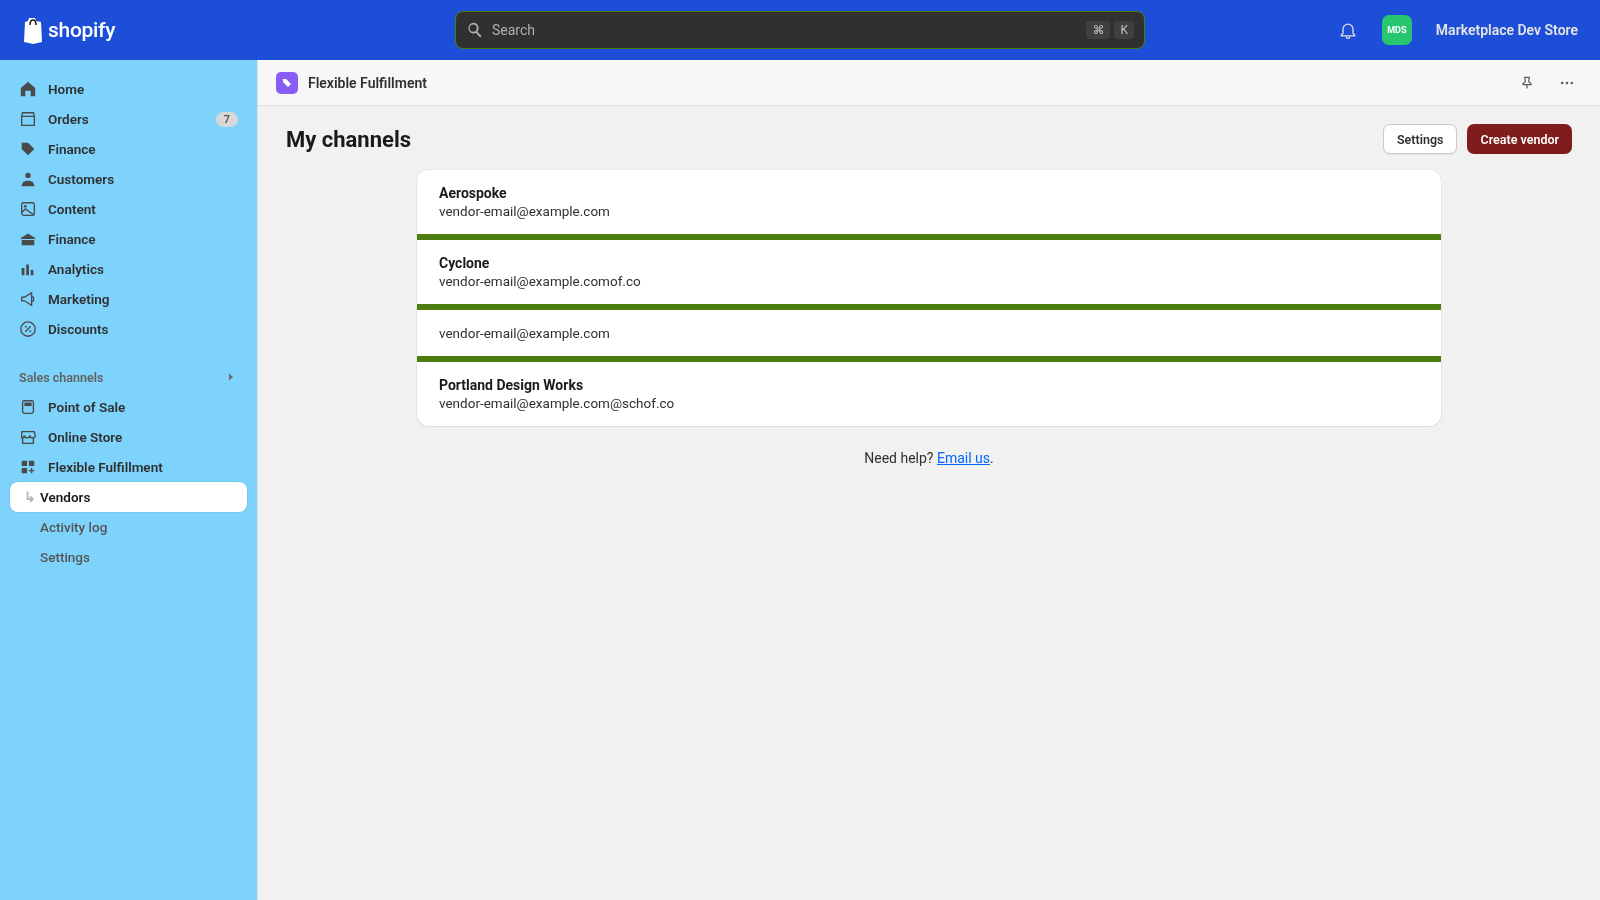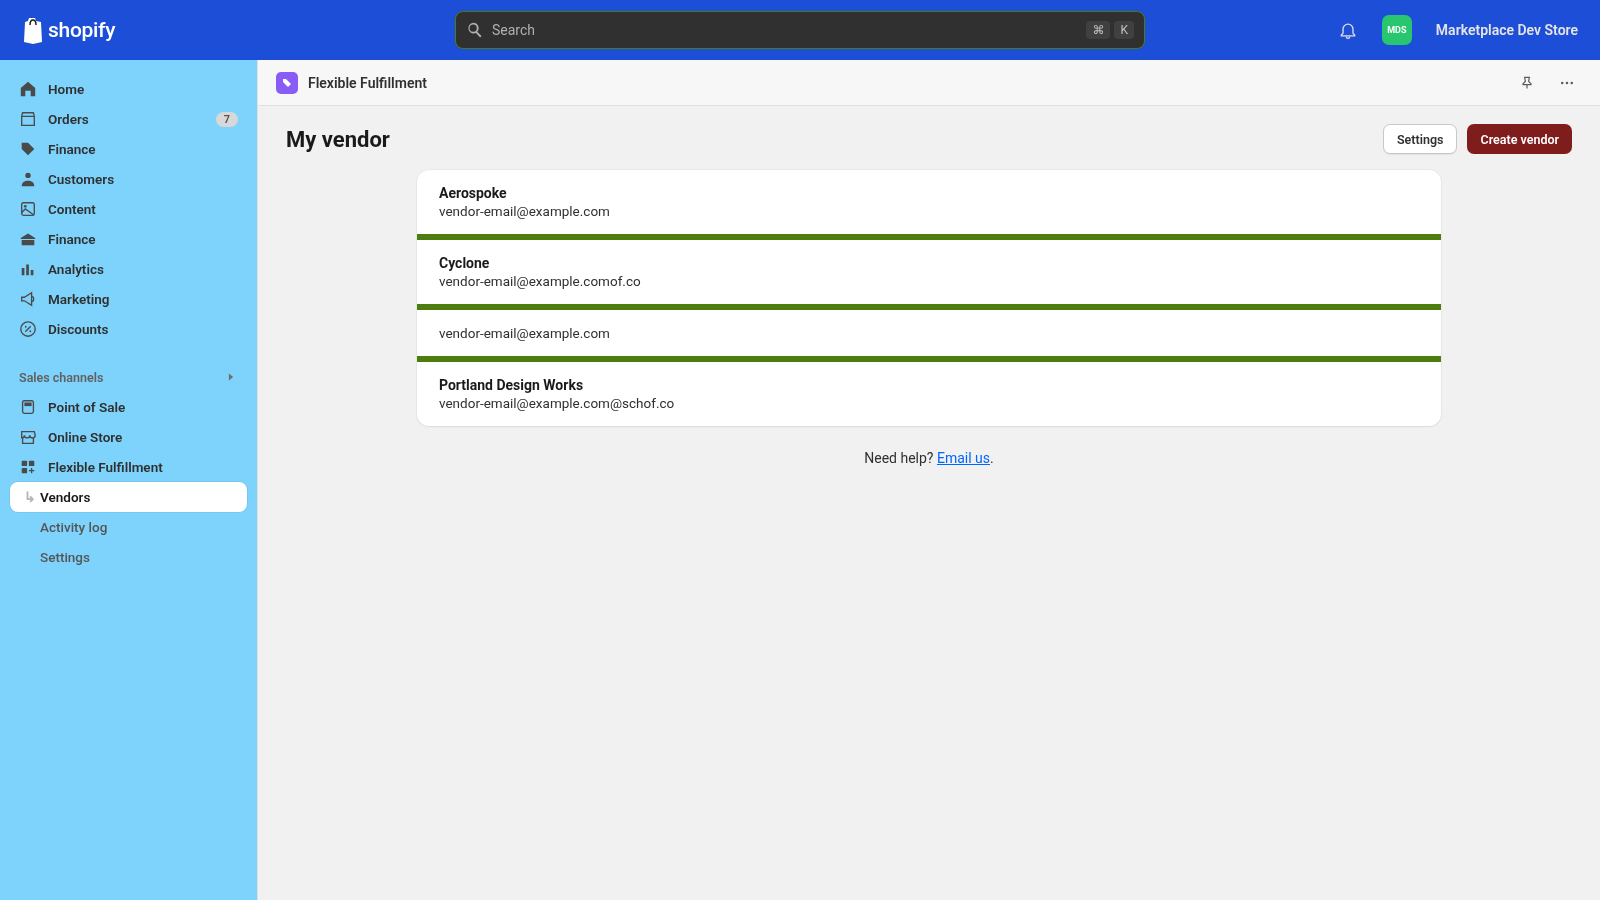--- a/index.html
+++ b/index.html
@@ -343,21 +343,21 @@
           <svg viewBox="0 0 20 20">
               <circle cx="4" cy="10" r="1.6"></circle>
               <circle cx="10" cy="10" r="1.6"></circle>
               <circle cx="16" cy="10" r="1.6"></circle>
             </svg>
         </div>
       </div>
     </div>
 
     <div class="page-header">
-      <h1 class="page-title">My vendor</h1>
+      <h1 class="page-title">My channels</h1>
       <div class="page-actions">
         <button class="btn secondary">Settings</button>
         <button class="btn primary">Create vendor</button>
       </div>
     </div>
 
     <div class="content">
       <div class="card">
         <div class="row">
           <div class="name">Aerospoke</div>

